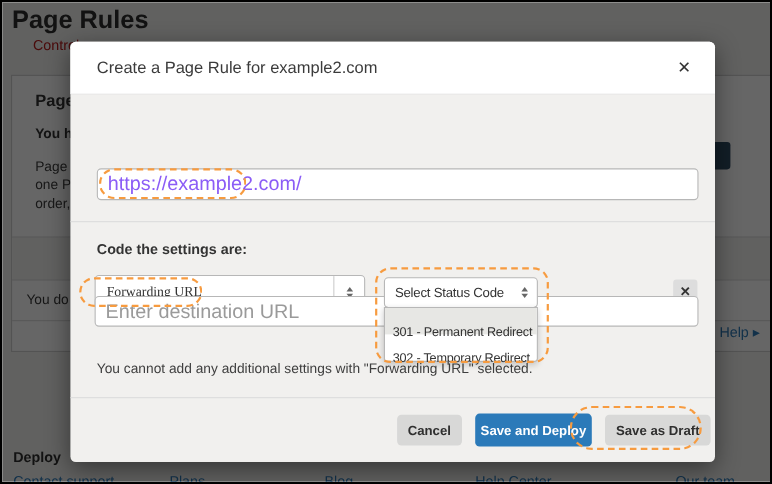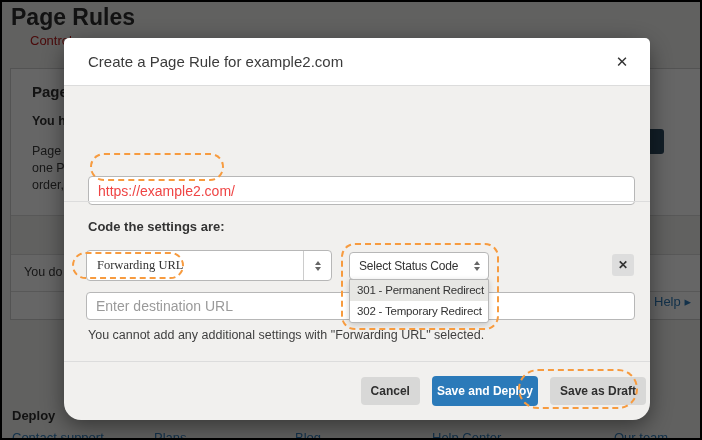--- a/index.html
+++ b/index.html
@@ -29,35 +29,35 @@
   .help-link{ position:absolute; left:652px; top:292px; font-size:13px; color:#2f7cba; white-space:nowrap; }
 
   .bg-footer-heading{ position:absolute; left:10px; top:406px; font-size:13px; font-weight:bold; color:#2f2f2f; }
   .bg-footer-link{ position:absolute; top:428px; font-size:13px; color:#2f7cba; white-space:nowrap; }
   .fl-0{left:10px;} .fl-1{left:152px;} .fl-2{left:293px;} .fl-3{left:430px;} .fl-4{left:612px;}
 
   .overlay{ position:absolute; inset:0; background:rgba(0,0,0,0.60); z-index:5; }
 
   
   .modal{ position:absolute; left:62px; top:36px; width:586px; height:382px;
-          background:#f1f0ee; border-radius:17px; box-shadow:0 6px 22px rgba(0,0,0,.45); z-index:10; }
+          background:#f1f0ee; border-radius:5px; box-shadow:0 6px 22px rgba(0,0,0,.45); z-index:10; }
   .modal-header{ position:absolute; left:0; top:0; width:100%; height:48px; background:#fff;
                  border-bottom:1px solid #dcdcdc; border-radius:5px 5px 0 0; }
   .modal-title{ position:absolute; left:24px; top:0; line-height:48px; font-size:15px; color:#3b3b3b; }
   .close-btn{ position:absolute; right:18px; top:14px; width:20px; height:20px; line-height:20px;
               text-align:center; font-size:15px; color:#333; cursor:pointer; background:none; border:none; }
 
   .intro{ position:absolute; left:24px; top:60px; width:566px; font-size:12.5px;
           line-height:19px; color:#3f3f3f; letter-spacing:-0.1px; }
   .intro b{ color:#333; }
   .link{ color:#2f7cba; text-decoration:none; cursor:pointer; }
 
   .txt-input{ border:1px solid #b7b7b7; border-radius:4px; background:#fff;
-              font-family:"Liberation Sans","DejaVu Sans",sans-serif; font-size:14px; color:#ef4444;
-              padding:0 9px; outline:none;margin-top:23px; }
+              font-family:"Liberation Sans","DejaVu Sans",sans-serif; font-size:18px; color:#8b5cf6;
+              padding:0 9px; outline:none; }
   .txt-input::placeholder{ color:#9a9a9a; }
   .url-input{ position:absolute; left:24px; top:115px; width:547px; height:29px; }
   .dest-input{ position:absolute; left:22px; top:231px; width:549px; height:28px; }
 
   .divider{ position:absolute; left:0; width:100%; border-top:1px solid #dcdcdc; }
   .d1{ top:163px; } .d2{ top:323px; }
 
   .settings-heading{ position:absolute; left:24px; top:181px; font-size:13px; font-weight:bold; color:#333; }
 
   .fwd-select{ position:absolute; left:22px; top:212px; width:246px; height:31px; background:#fff;
@@ -72,21 +72,21 @@
              border-top:4.5px solid #666; }
 
   .status-select{ position:absolute; left:285px; top:214px; width:140px; height:28px; background:#fff;
                   border:1px solid #b7b7b7; border-radius:4px; display:flex; align-items:center;
                   justify-content:space-between; padding-left:9px; cursor:pointer; z-index:2; }
   .status-label{ font-size:12px; color:#333; letter-spacing:-0.2px; white-space:nowrap; }
 
   .status-panel{ position:absolute; left:285px; top:241px; width:140px; background:#fff;
                  border:1px solid #b7b7b7; border-radius:0 0 3px 3px;
                  box-shadow:0 2px 6px rgba(0,0,0,.18); z-index:3; }
-  .option{ height:21px; line-height:21px; padding:0 7px; font-size:11.5px; color:#333;
+  .option{ height:21px; line-height:21px; padding:12px 7px; font-size:11.5px; color:#333;
            letter-spacing:-0.2px; white-space:nowrap; cursor:pointer; }
   .option.hl{ background:#e7e7e4; }
 
   .remove-btn{ position:absolute; left:548px; top:216px; width:22px; height:22px; background:#ddd;
                border:none; border-radius:3px; text-align:center; line-height:22px; font-size:12px;
                font-weight:bold; color:#333; cursor:pointer; }
 
   .note{ position:absolute; left:24px; top:290px; font-size:12.5px; color:#3f3f3f; }
 
   .modal-footer{ position:absolute; left:0; top:324px; width:100%; height:58px; display:flex;

